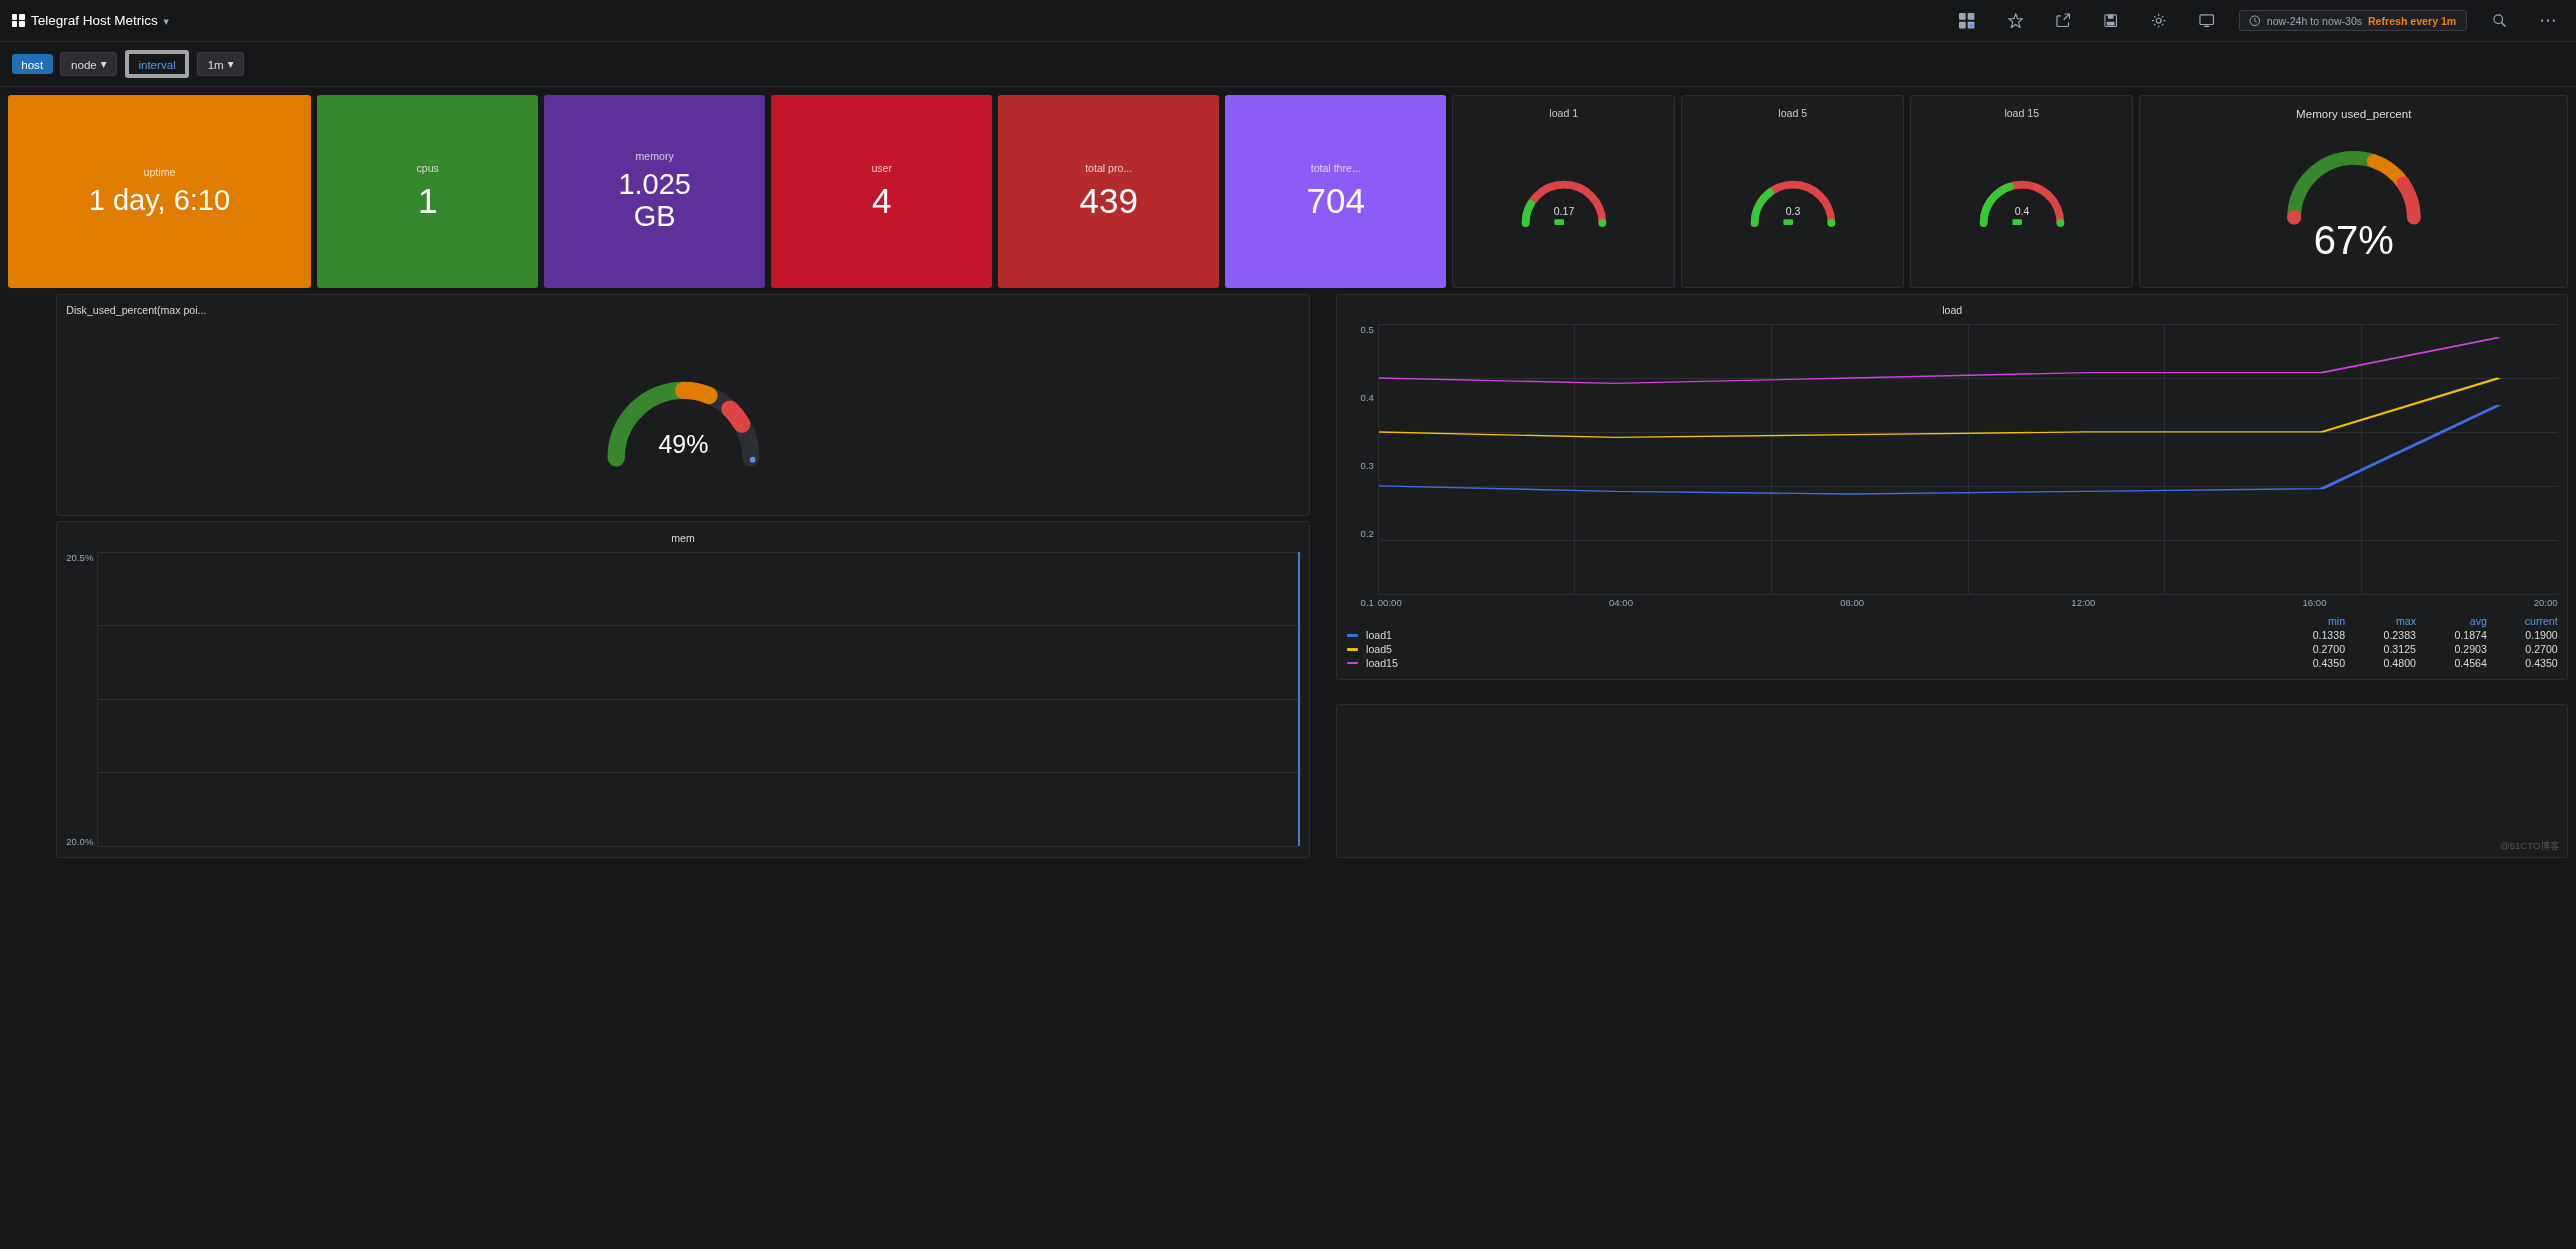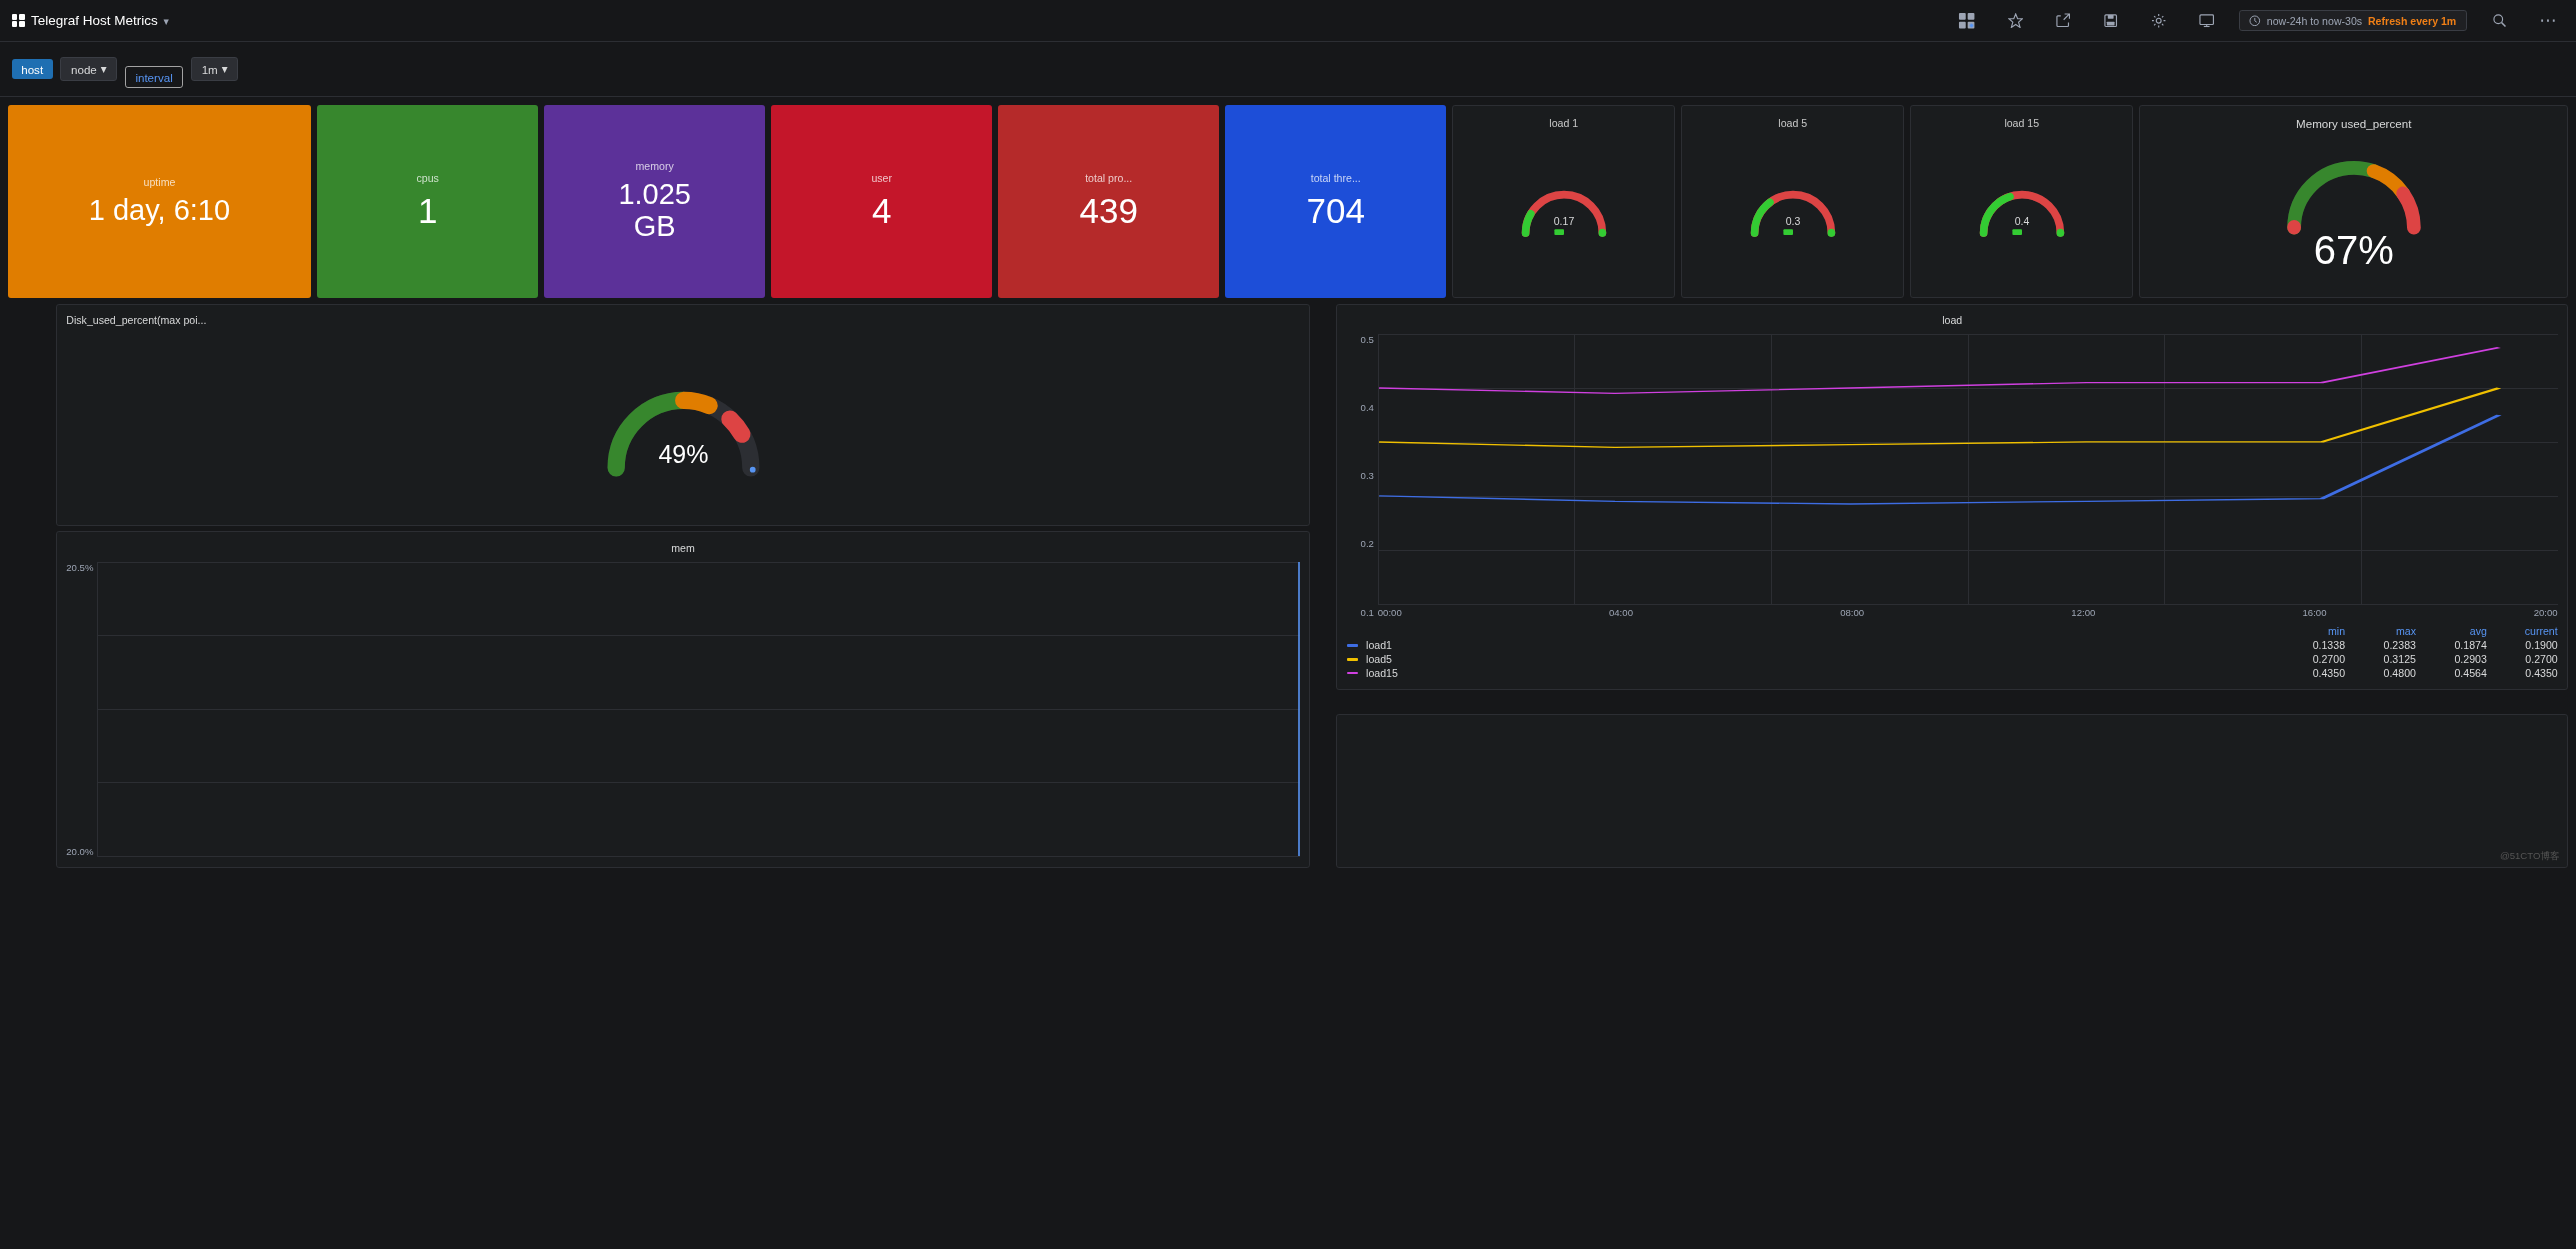--- a/index.html
+++ b/index.html
@@ -94,23 +94,22 @@
     .filter-tag.dropdown {
       background: #2c2e33;
       color: #d8d9da;
       border: 1px solid #3a3d44;
       display: flex;
       align-items: center;
       gap: 3.9px;
     }
     .filter-tag.interval-tag {
       background: transparent;
-      border: 1px solid #a3a3a3;
+      border: 4px solid #a3a3a3;
       color: #5794f2;
-      margin-top: 16px;
     }
     
     .main-content {
       padding: 7.7px;
     }
     
     .stats-row {
       display: flex;
       gap: 5.8px;
       margin-bottom: 5.8px;
@@ -136,21 +135,21 @@
       font-size: 35px;
       font-weight: 300;
       color: #fff;
       text-align: center;
       line-height: 1.1;
     }
     .card-orange { background: #e07d00; }
     .card-green { background: #37872d; }
     .card-purple { background: #5c3199; }
     .card-red { background: #c4162a; }
-    .card-salmon { background: #1d4ed8; }
+    .card-salmon { background: #8b5cf6; }
     .card-dark { background: #1a1c1e; border: 1px solid #2c2e33; }
     
     .gauge-container {
       display: flex;
       flex-direction: column;
       align-items: center;
       justify-content: center;
       flex: 1;
     }
     .gauge-svg {

